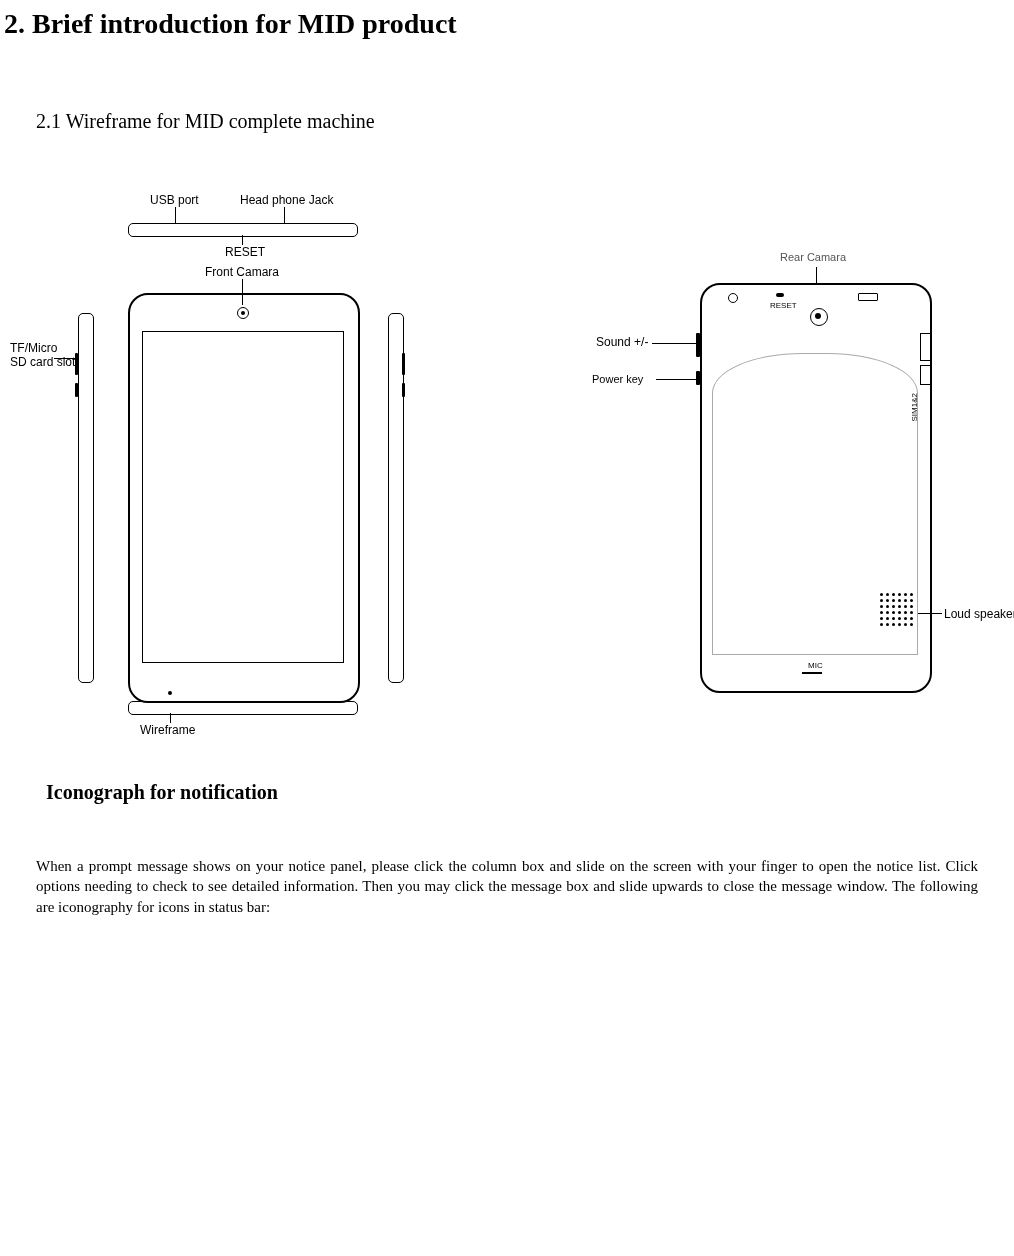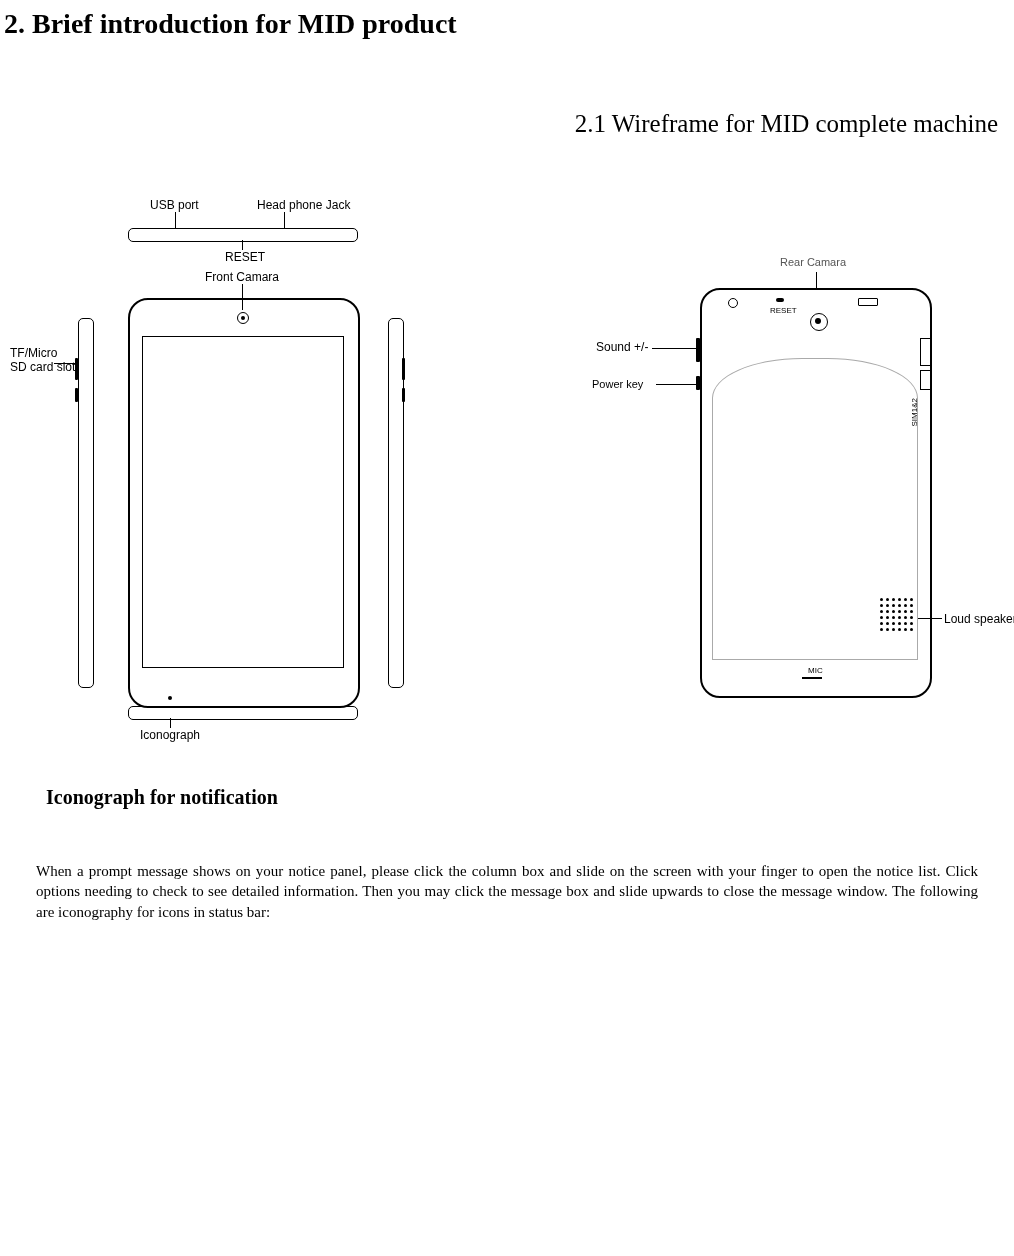--- a/index.html
+++ b/index.html
@@ -1,18 +1,18 @@
 <!DOCTYPE html>
 <html><head>
 <meta charset="utf-8">
 <style>
   html, body { margin:0; padding:0; background:#fff; width:1014px; font-family:"Times New Roman", Times, serif; color:#000; }
   .page { padding: 0 0 40px 0; }
   .h-main { font-size:28px; font-weight:bold; margin:8px 0 0 4px; }
-  .h-sub { font-size:25px; font-weight:normal; margin:70px 16px 0 36px;text-align:right; }
+  .h-sub { font-size:20px; font-weight:normal; margin:70px 0 0 36px; }
   .h-sub2 { font-size:26px; font-weight:normal; margin:40px 0 0 36px; }
   .h-bold-small { font-size:20px; font-weight:bold; margin:48px 0 0 46px; }
   .para { font-size:15px; line-height:1.35; margin:52px 36px 0 36px; text-align:justify; }
   .diagram-row { display:flex; margin:60px 0 0 0; width:100%; }
   .dia-left { position:relative; width:480px; height:540px; }
   .dia-right { position:relative; flex:1; height:540px; }
 
   
   .lbl { position:absolute; font-family:Arial, Helvetica, sans-serif; font-size:12px; color:#000; white-space:nowrap; }
   .lbl.big { font-size:11px; }
@@ -67,21 +67,21 @@
 
 <div class="page">
   <div class="h-main">2. Brief introduction for MID product</div>
   <div class="h-sub">2.1 Wireframe for MID complete machine</div>
 
   <div class="diagram-row">
 
     <div class="dia-left">
 
       <div class="lbl" style="left:150px; top:0;">USB port</div>
-      <div class="lbl" style="left:240px; top:0;margin-left:17px;">Head phone Jack</div>
+      <div class="lbl" style="left:240px; top:0;">Head phone Jack</div>
       <div class="lead" style="left:175px; top:14px; width:1px; height:16px;"></div>
       <div class="lead" style="left:284px; top:14px; width:1px; height:16px;"></div>
 
       <div class="top-strip"></div>
 
       <div class="lbl" style="left:225px; top:52px;">RESET</div>
       <div class="lead" style="left:242px; top:42px; width:1px; height:10px;"></div>
       <div class="lbl" style="left:205px; top:72px;">Front Camara</div>
       <div class="lead" style="left:242px; top:86px; width:1px; height:26px;"></div>
 
@@ -95,21 +95,21 @@
       <div class="tablet-front"></div>
       <div class="screen"></div>
       <div class="cam-front"></div>
       <div class="mic-dot"></div>
 
       <div class="lbl" style="left:10px; top:148px; line-height:1.2; white-space:pre;">TF/Micro
 SD card slot</div>
       <div class="lead" style="left:54px; top:165px; width:22px; height:1px;"></div>
 
       <div class="bot-strip"></div>
-      <div class="lbl" style="left:140px; top:530px;">Iconograph</div>
+      <div class="lbl" style="left:140px; top:530px;">Wireframe</div>
       <div class="lead" style="left:170px; top:520px; width:1px; height:10px;"></div>
     </div>
 
     <div class="dia-right">
       <div class="lbl big" style="left:300px; top:58px; color:#555;">Rear Camara</div>
       <div class="lead" style="left:336px; top:74px; width:1px; height:40px;"></div>
 
       <div class="tablet-back"></div>
       <div class="back-panel"></div>
       <div class="hp-jack"></div>

